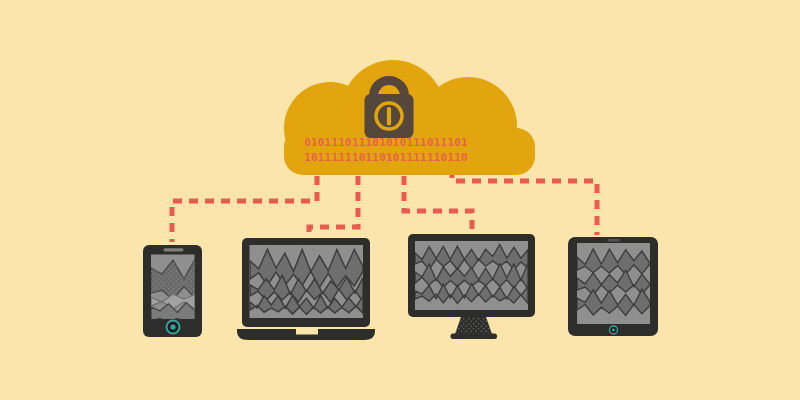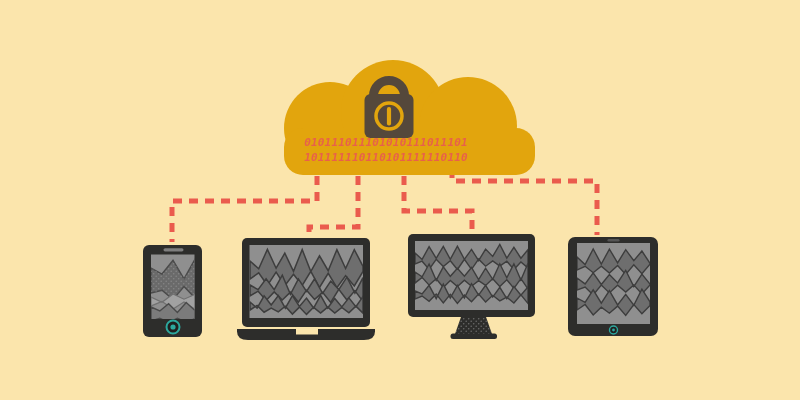--- a/index.html
+++ b/index.html
@@ -1,17 +1,17 @@
 <!DOCTYPE html>
 <html><head>
 <meta charset="utf-8">
 <style>
   html,body{margin:0;padding:0;}
   body{font-family:"DejaVu Sans","Liberation Sans",sans-serif;}
-  #canvas{width:800px;height:400px;position:relative;overflow:hidden;font-style:italic;}
+  #canvas{width:800px;height:400px;position:relative;overflow:hidden;}
   svg{display:block;}
   .binary{font-family:"DejaVu Sans Mono","Liberation Mono",monospace;font-weight:bold;font-size:11px;letter-spacing:0.2px;}
 </style>
 </head>
 <body>
 
 <div id="canvas">
 <svg width="800" height="400" viewBox="0 0 800 400">
   <defs>
     <pattern id="dots" width="5" height="5" patternUnits="userSpaceOnUse">

